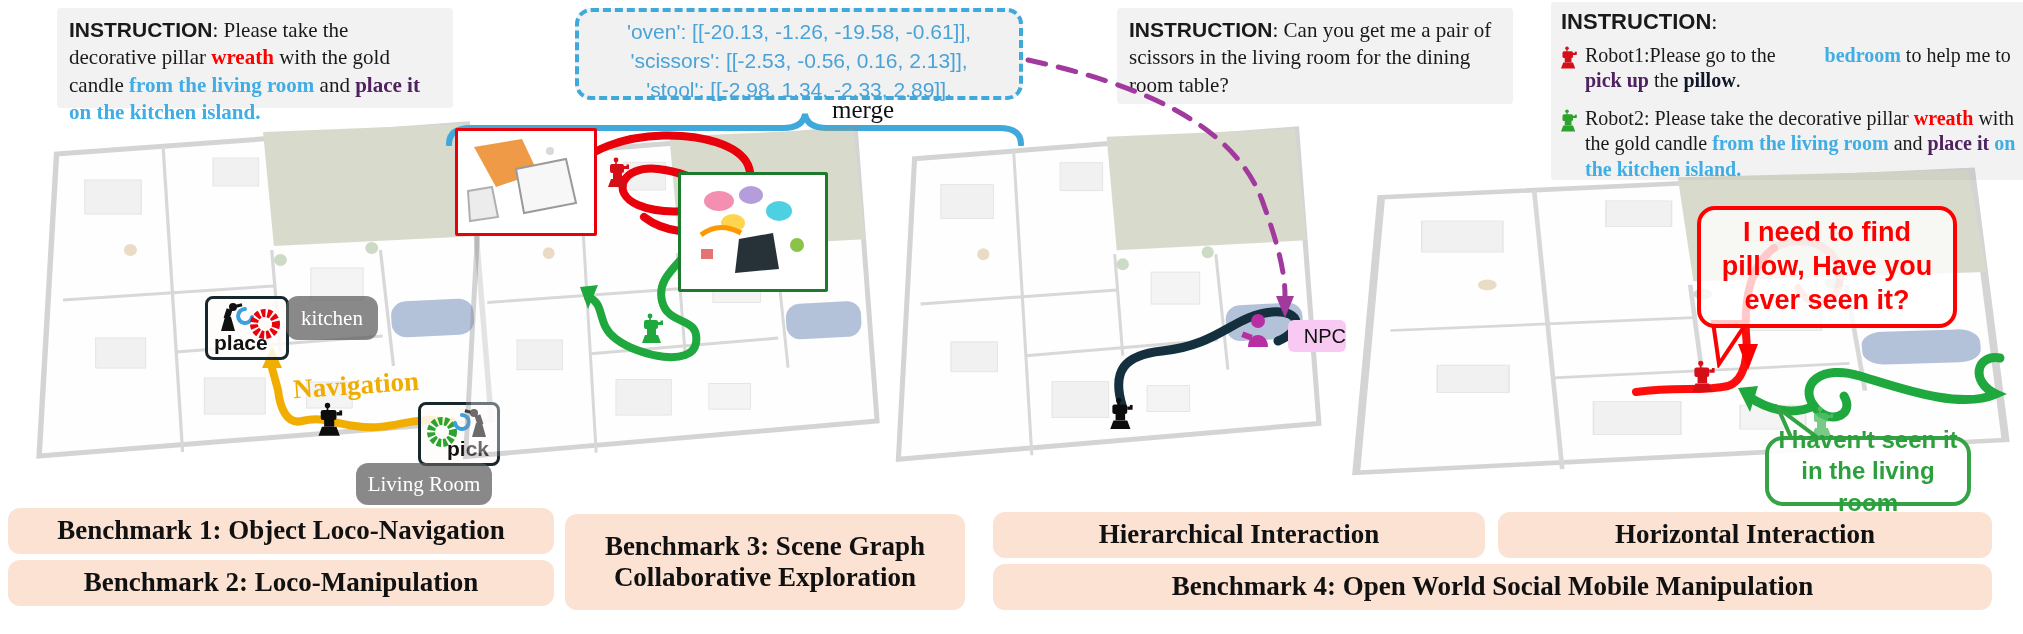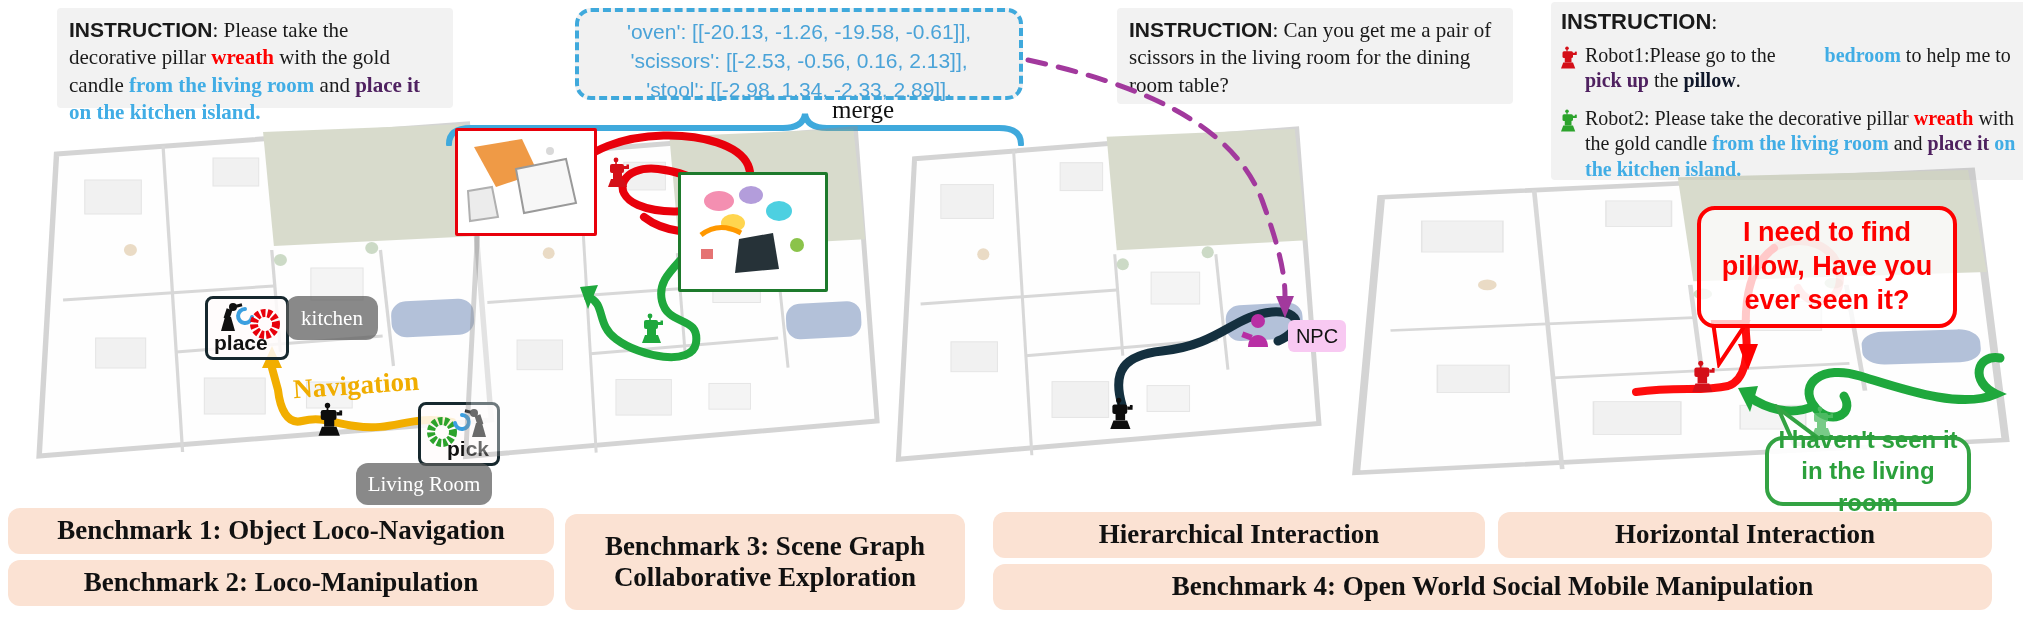--- a/index.html
+++ b/index.html
@@ -14,21 +14,21 @@
           text-align:center;font-weight:bold;font-size:27px;color:#111;line-height:1.15;}
   .roomlabel{background:rgba(92,92,92,0.72);color:#fff;border-radius:12px;display:flex;
              align-items:center;justify-content:center;font-size:21px;}
   .actionbox{background:rgba(255,252,252,0.85);border:3px solid #16282e;border-radius:8px;box-sizing:border-box;}
   .actionlabel{position:absolute;left:6px;bottom:2px;font-family:"Liberation Sans",sans-serif;
                font-weight:bold;font-size:21px;color:#111;}
   .bubble{border-radius:18px;display:flex;align-items:center;justify-content:center;text-align:center;
           font-family:"Liberation Sans",sans-serif;font-weight:bold;box-sizing:border-box;}
   .bubble.red{border:4px solid #fe0000;color:#fe0000;background:rgba(255,255,255,0.78);font-size:27px;line-height:1.25;}
   .bubble.green{border:4px solid #33a343;color:#2ba03c;background:rgba(255,255,255,0.92);font-size:24px;line-height:1.3;}
-  .npc{background:#f8c9f2;border-radius:6px;display:flex;align-items:center;justify-content:center;
+  .npc{background:#f8c9f2;border-radius:6px;display:flex;align-items:center;justify-content:flex-end;
        font-family:"Liberation Sans",sans-serif;font-size:20px;color:#111;}
   .nav-label{color:#f0ad00;font-weight:bold;font-size:27px;transform:rotate(-4deg);}
   .merge{font-size:25px;color:#111;}
   .irow{display:flex;align-items:flex-start;gap:6px;margin-top:6px;}
   .irow .itext{font-size:20px;line-height:1.28;}
   svg{display:block;}
   .fp{position:absolute;}
 </style>
 </head>
 <body>

